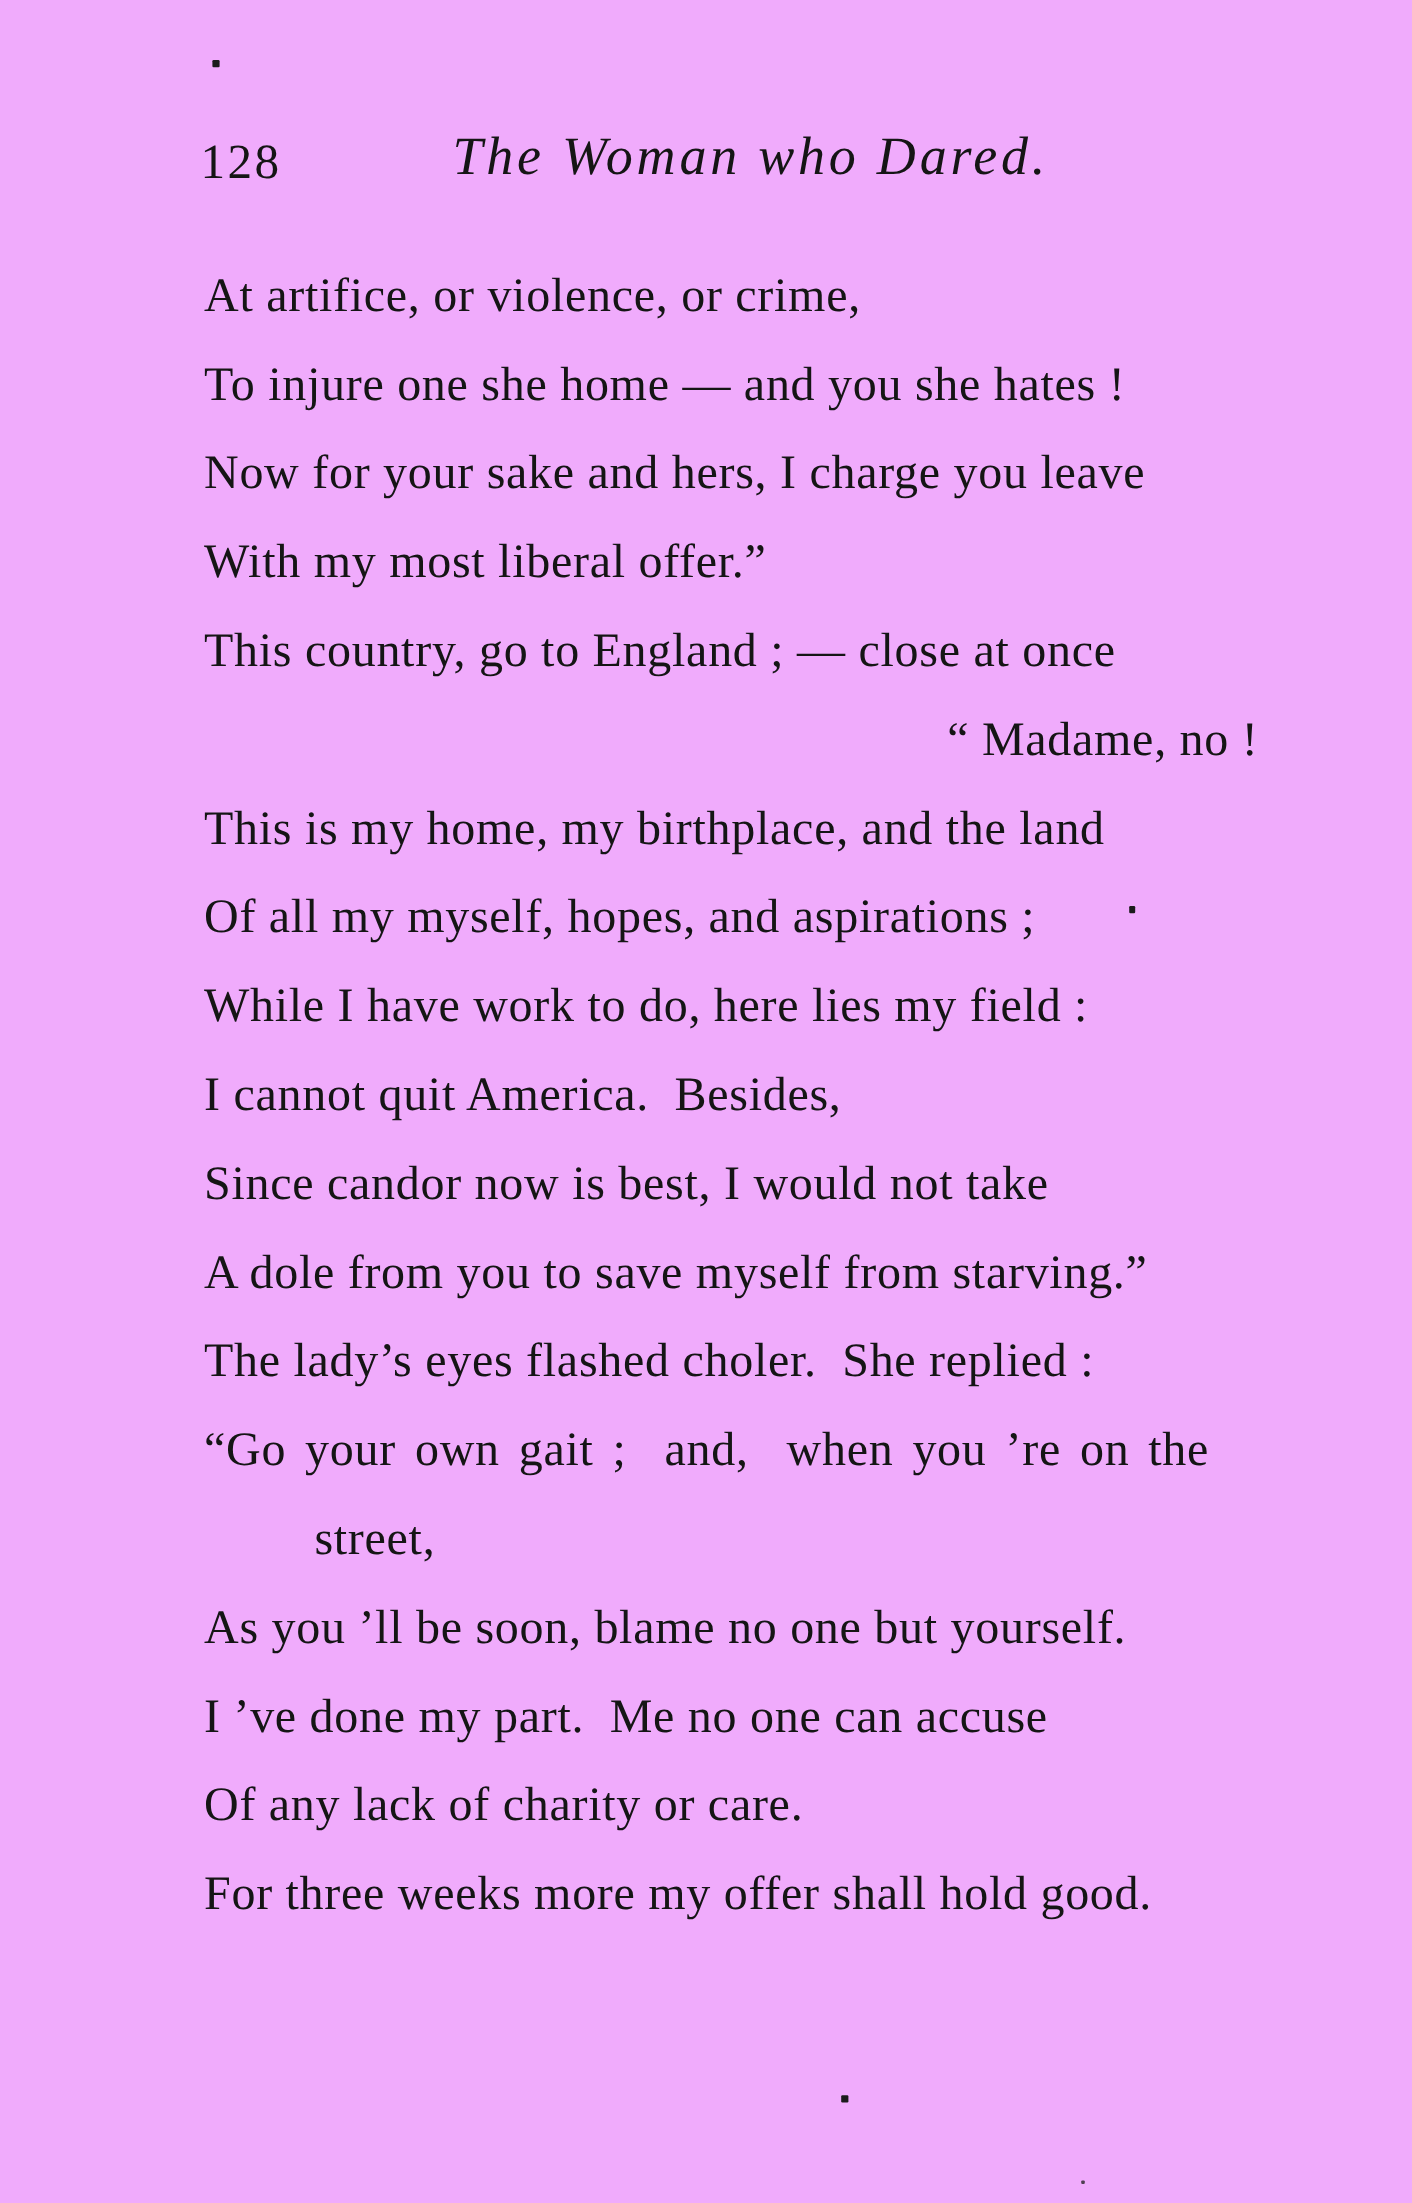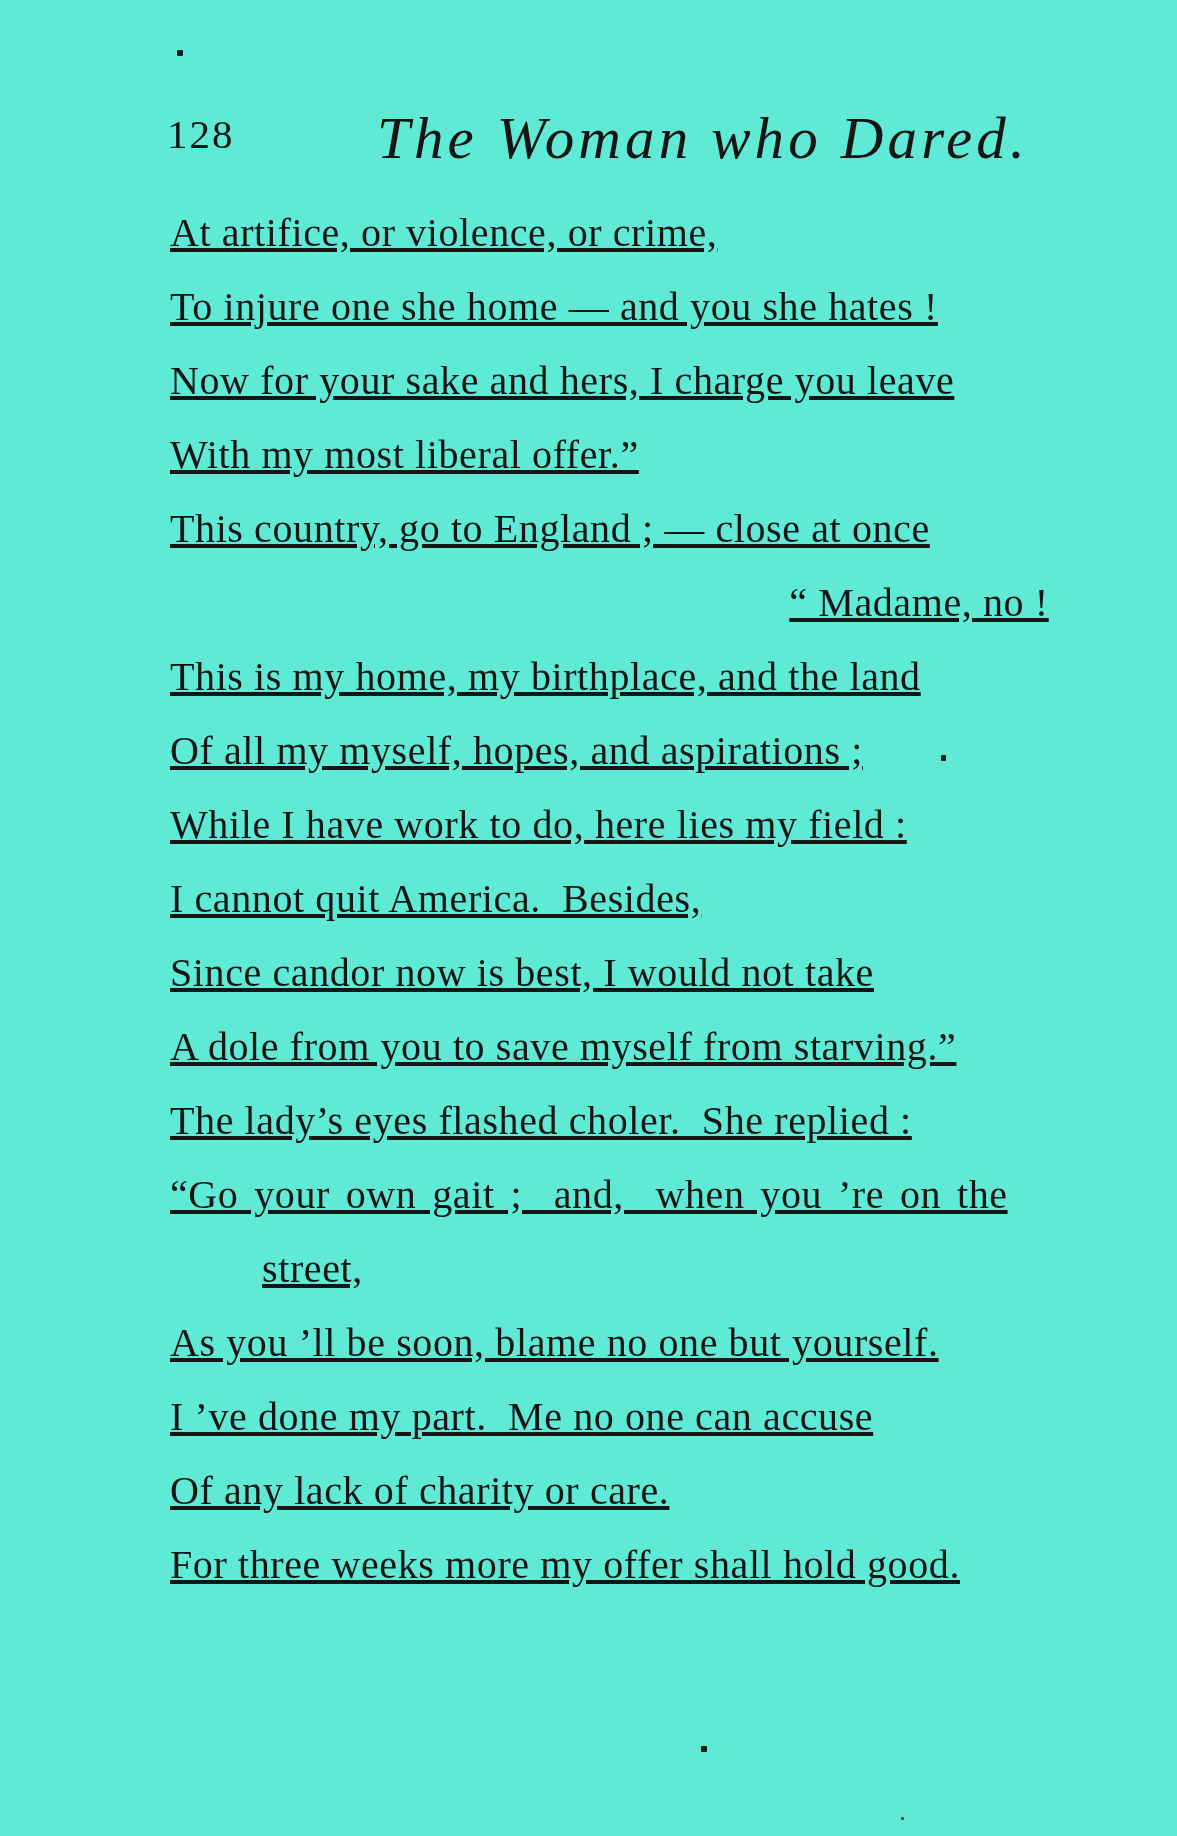--- a/index.html
+++ b/index.html
@@ -5,21 +5,21 @@
   html, body {
     margin: 0;
     padding: 0;
     background: #e8e8e8;
   }
   .page {
     position: relative;
     width: 1177px;
     height: 1836px;
     margin: 0 auto;
-    background: #5eead4;
+    background: #f0abfc;
     overflow: hidden;
     font-family: "Liberation Serif", "DejaVu Serif", serif;
     color: #151515;
   }
   .header {
     position: absolute;
     top: 104px;
     left: 0;
     width: 1177px;
     height: 60px;
@@ -29,31 +29,30 @@
     left: 167px;
     top: 6px;
     font-size: 41px;
     letter-spacing: 2px;
     white-space: pre;
   }
   .running-title {
     position: absolute;
     left: 377px;
     top: 0px;
-    font-size: 59px;
+    font-size: 45px;
     font-style: italic;
     letter-spacing: 0.07em;
     white-space: pre;
   }
   .poem {
     position: absolute;
     left: 170px;
-    top: 196px;
+    top: 209px;
     width: 940px;
-    text-decoration: underline;
   }
   .poem .line {
     font-size: 40px;
     line-height: 74px;
     letter-spacing: 0.015em;
     white-space: pre;
   }
   .poem .line.indent-right {
     padding-left: 558px;
     text-align: center;

